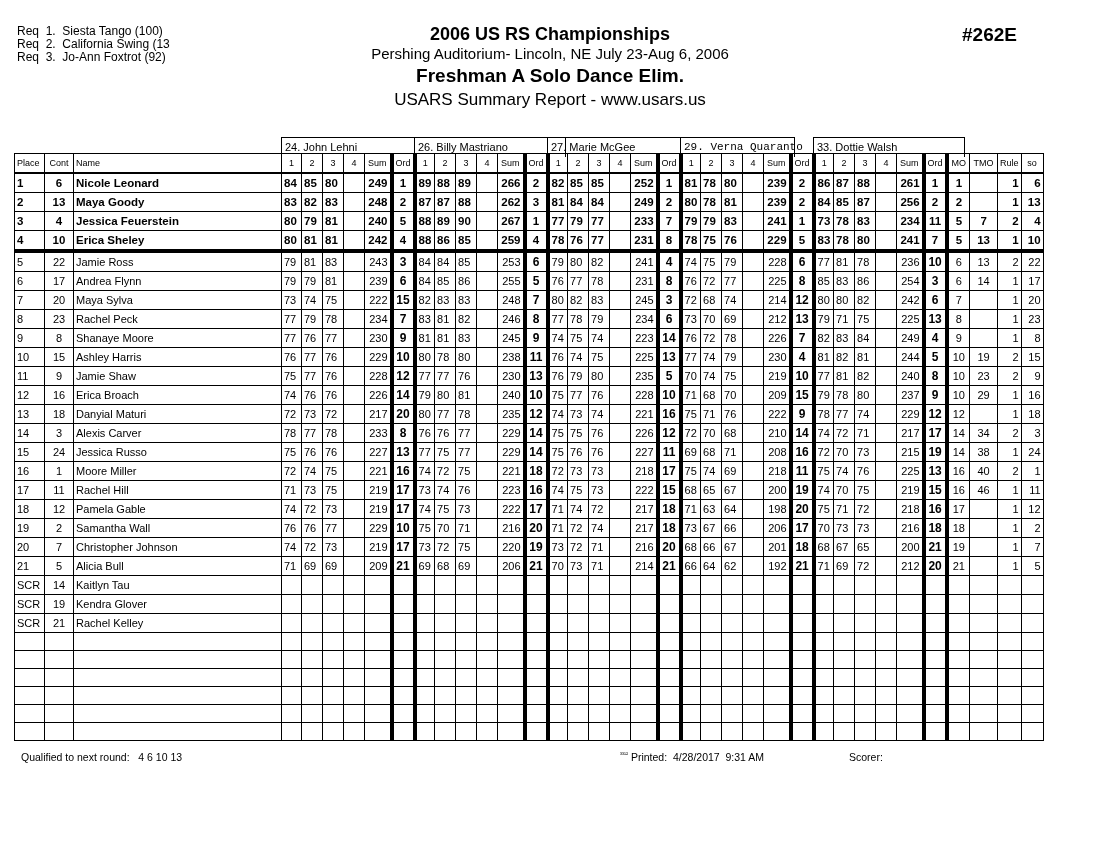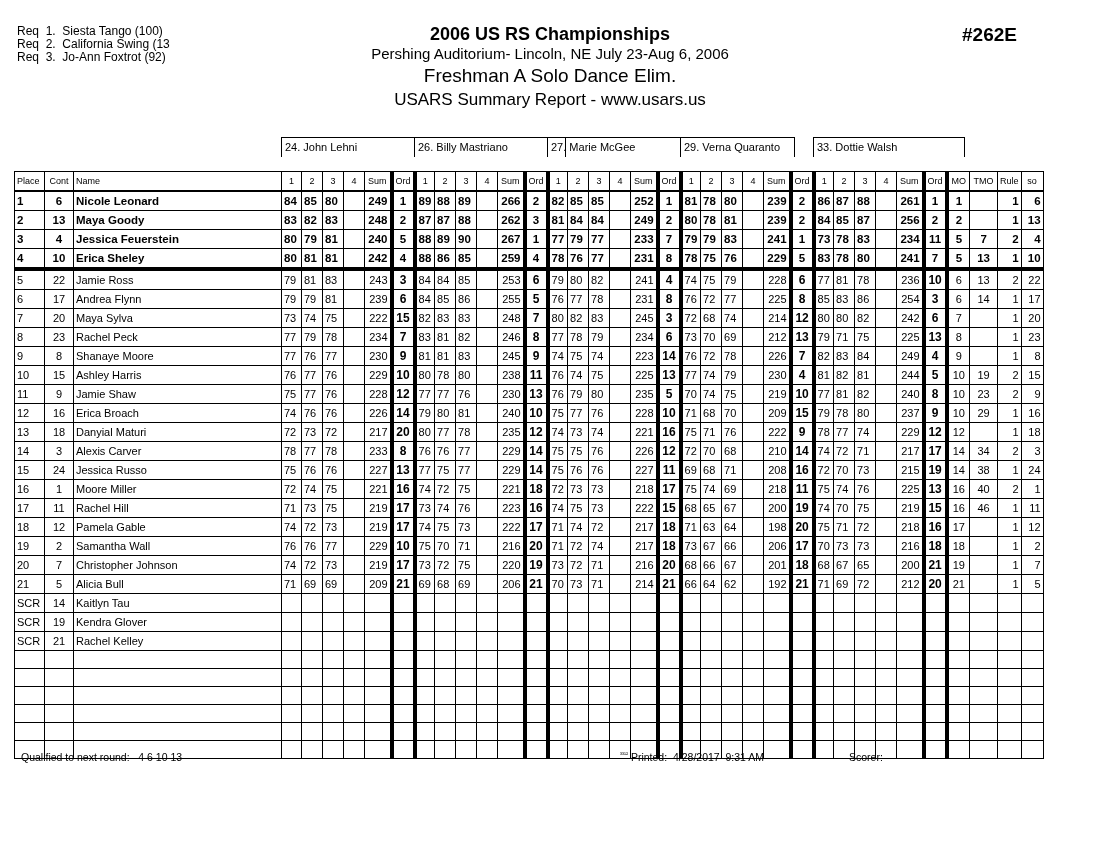--- a/index.html
+++ b/index.html
@@ -2,24 +2,24 @@
 <html><head>
 <meta charset="utf-8">
 <style>
   html, body { margin:0; padding:0; background:#fff; }
   body { width:1100px; height:850px; position:relative; overflow:hidden; font-family:"Liberation Sans", sans-serif; color:#000; }
   .abs { position:absolute; }
   .req { left:17px; font-size:12px; line-height:12px; white-space:pre; }
   .center-title { left:300px; width:500px; text-align:center; white-space:nowrap; }
   #t1 { top:24px; font-size:18px; font-weight:bold; }
   #t2 { top:45px; font-size:15px; }
-  #t3 { top:65px; font-size:19px; font-weight:normal; }
+  #t3 { top:65px; font-size:19px; font-weight:bold; }
   #t4 { top:90px; font-size:17px; }
   #evnum { left:962px; top:24px; font-size:19px; font-weight:bold; }
-  table.grid { position:absolute; left:14px; top:171px; border-collapse:collapse; table-layout:fixed; font-size:11px; }
+  table.grid { position:absolute; left:14px; top:153px; border-collapse:collapse; table-layout:fixed; font-size:11px; }
   table.grid td { border:1px solid #000; height:18px; padding:0 2px; box-sizing:border-box; white-space:nowrap; overflow:hidden; line-height:18px; }
   table.grid tr.hdr td { font-size:9px; height:19px; }
   .r { text-align:right; }
   .c { text-align:center; }
   .ord { font-weight:bold; font-size:12px; text-align:center; }
   .thickL { border-left:4px solid #000 !important; }
   .thickR { border-right:4px solid #000 !important; }
   tr.top4 td { font-weight:bold; font-size:11.5px; }
   tr.sep td { border-top:4px solid #000 !important; }
   tr.hdr td { border-bottom:2px solid #000 !important; }
@@ -37,21 +37,21 @@
 <div id="t1" class="abs center-title">2006 US RS Championships</div>
 <div id="t2" class="abs center-title">Pershing Auditorium- Lincoln, NE  July 23-Aug 6, 2006</div>
 <div id="t3" class="abs center-title">Freshman A Solo Dance Elim.</div>
 <div id="t4" class="abs center-title">USARS Summary Report - www.usars.us</div>
 <div id="evnum" class="abs">#262E</div>
 
 <div id="judgeheads">
     <div class="judgehead" style="left: 281px; width: 134px;">24.  John Lehni</div>
     <div class="judgehead" style="left: 414px; width: 152px;">26.  Billy Mastriano</div>
     <div class="judgehead" style="left: 547px; width: 134px;">27.  Marie McGee</div>
-    <div class="judgehead" style="left: 680px; width: 115px;">29.  Verna Quaranto</div>
+    <div class="judgehead" style="left: 680px; width: 115px; font-family: Liberation Mono, monospace;">29.  Verna Quaranto</div>
     <div class="judgehead" style="left: 813px; width: 152px;">33.  Dottie Walsh</div>
   </div>
 
 <table class="grid" id="grid">
   <colgroup id="cg">
       <col style="width: 30px;">
       <col style="width: 29px;">
       <col style="width: 208px;">
       <col style="width: 20px;">
       <col style="width: 21px;">

